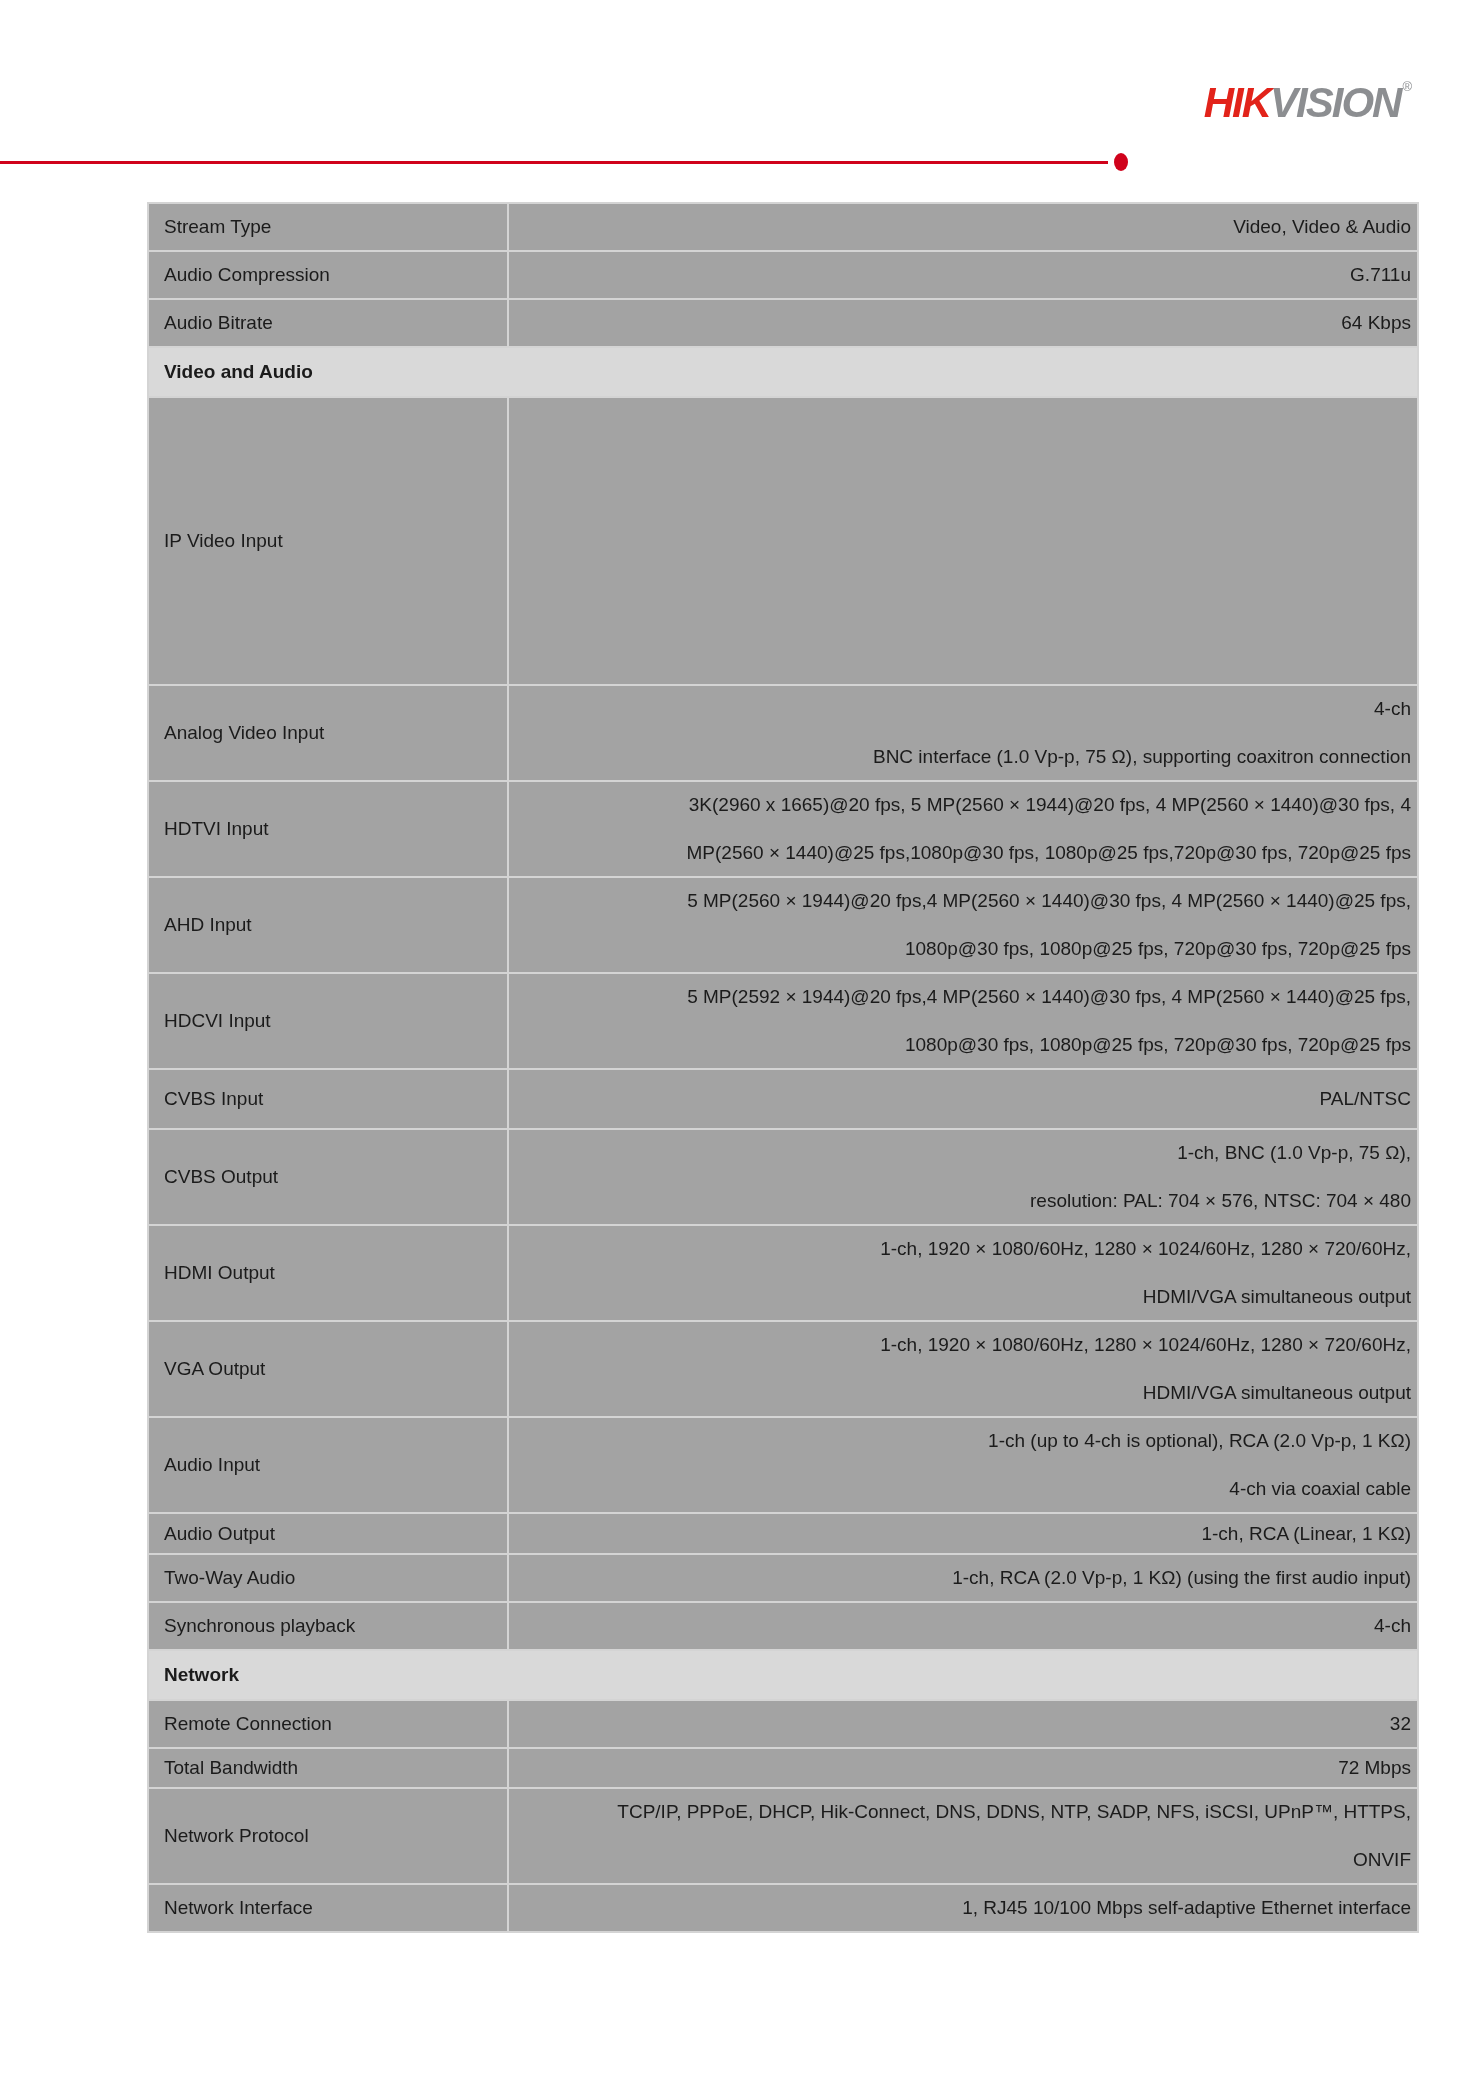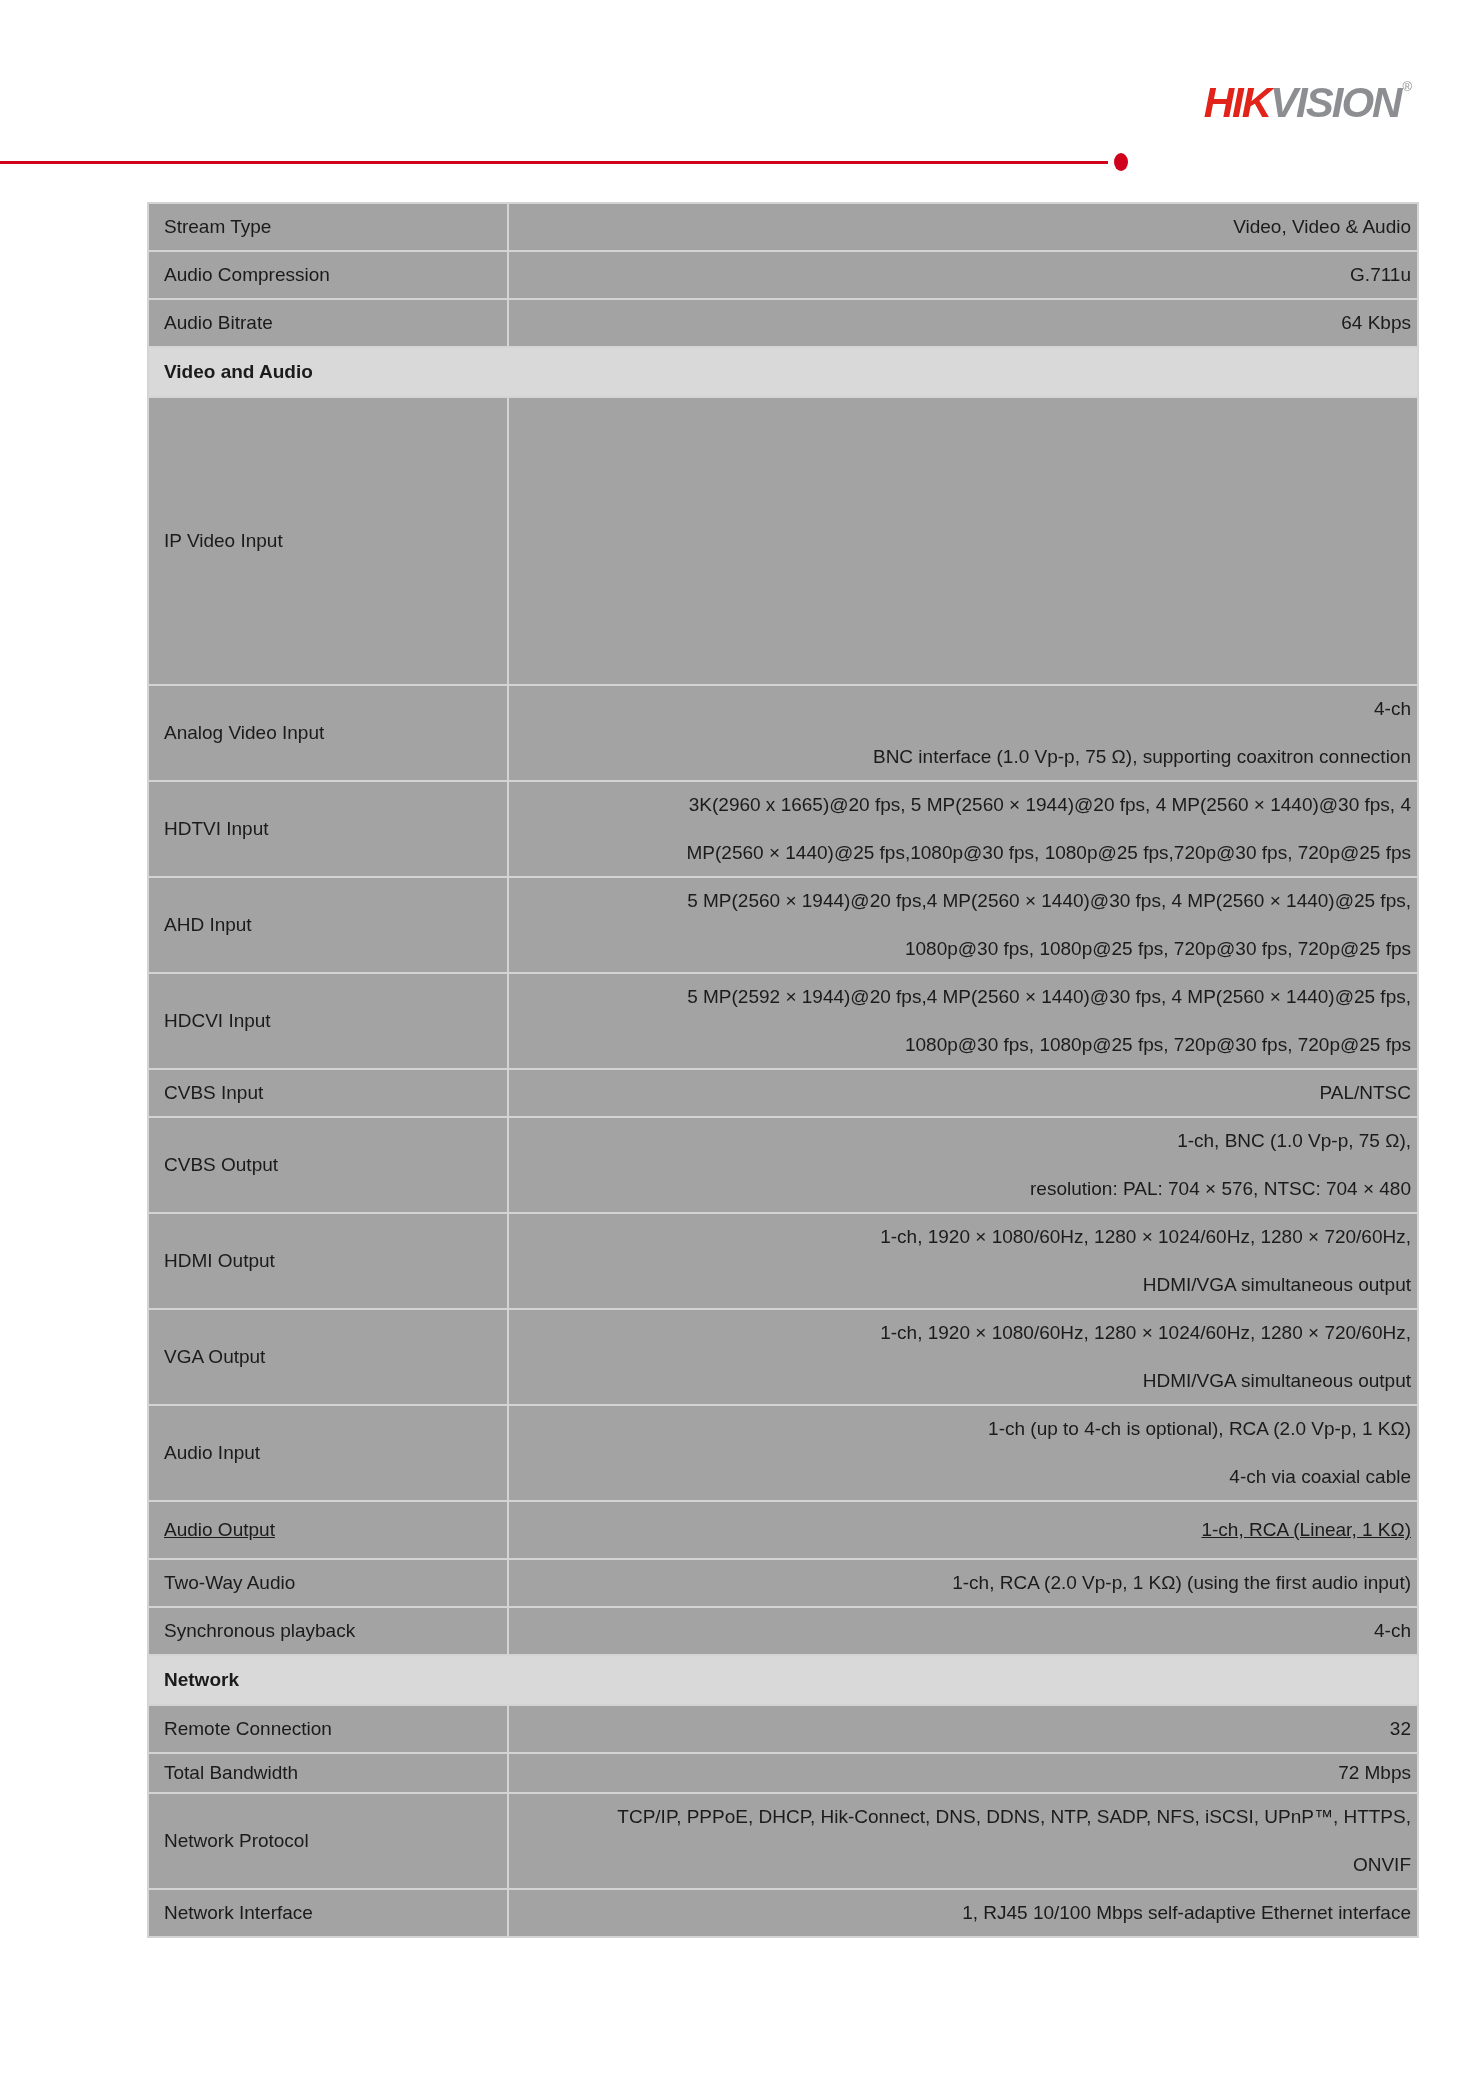--- a/index.html
+++ b/index.html
@@ -140,21 +140,21 @@
       </div>
       <div class="trow" style="height: 96px;">
         <div class="label-cell">
           <span>HDCVI Input</span>
         </div>
         <div class="value-cell">
           <div class="vline">5 MP(2592 × 1944)@20 fps,4 MP(2560 × 1440)@30 fps, 4 MP(2560 × 1440)@25 fps,</div>
           <div class="vline">1080p@30 fps, 1080p@25 fps, 720p@30 fps, 720p@25 fps</div>
         </div>
       </div>
-      <div class="trow" style="height: 48px; gap: 29px;">
+      <div class="trow" style="height: 60px; gap: 29px;">
         <div class="label-cell">
           <span>CVBS Input</span>
         </div>
         <div class="value-cell">
           <div class="vline">PAL/NTSC</div>
         </div>
       </div>
       <div class="trow" style="height: 96px;">
         <div class="label-cell">
           <span>CVBS Output</span>
@@ -184,21 +184,21 @@
       </div>
       <div class="trow" style="height: 96px;">
         <div class="label-cell">
           <span>Audio Input</span>
         </div>
         <div class="value-cell">
           <div class="vline">1-ch (up to 4-ch is optional), RCA (2.0 Vp-p, 1 KΩ)</div>
           <div class="vline">4-ch via coaxial cable</div>
         </div>
       </div>
-      <div class="trow" style="height: 58px; text-decoration: underline;">
+      <div class="trow" style="height: 41px;">
         <div class="label-cell">
           <span>Audio Output</span>
         </div>
         <div class="value-cell">
           <div class="vline">1-ch, RCA (Linear, 1 KΩ)</div>
         </div>
       </div>
       <div class="trow" style="height: 48px;">
         <div class="label-cell">
           <span>Two-Way Audio</span>

